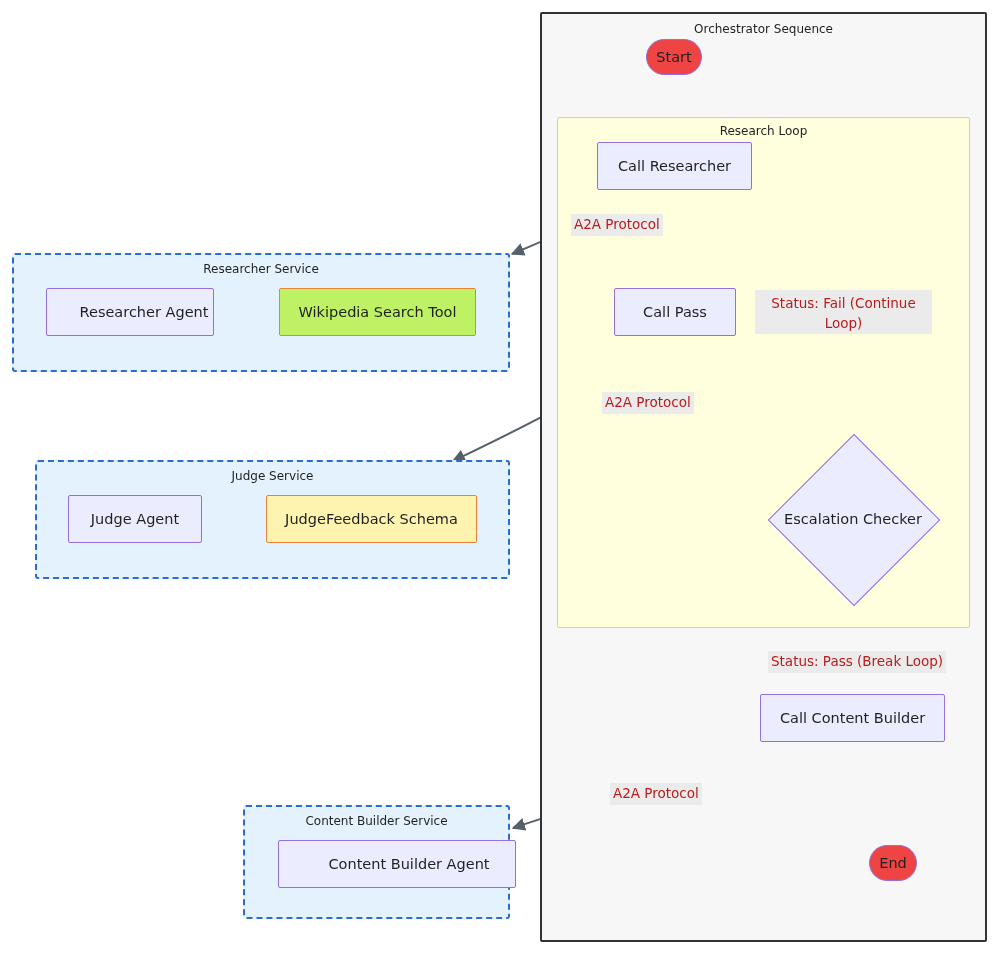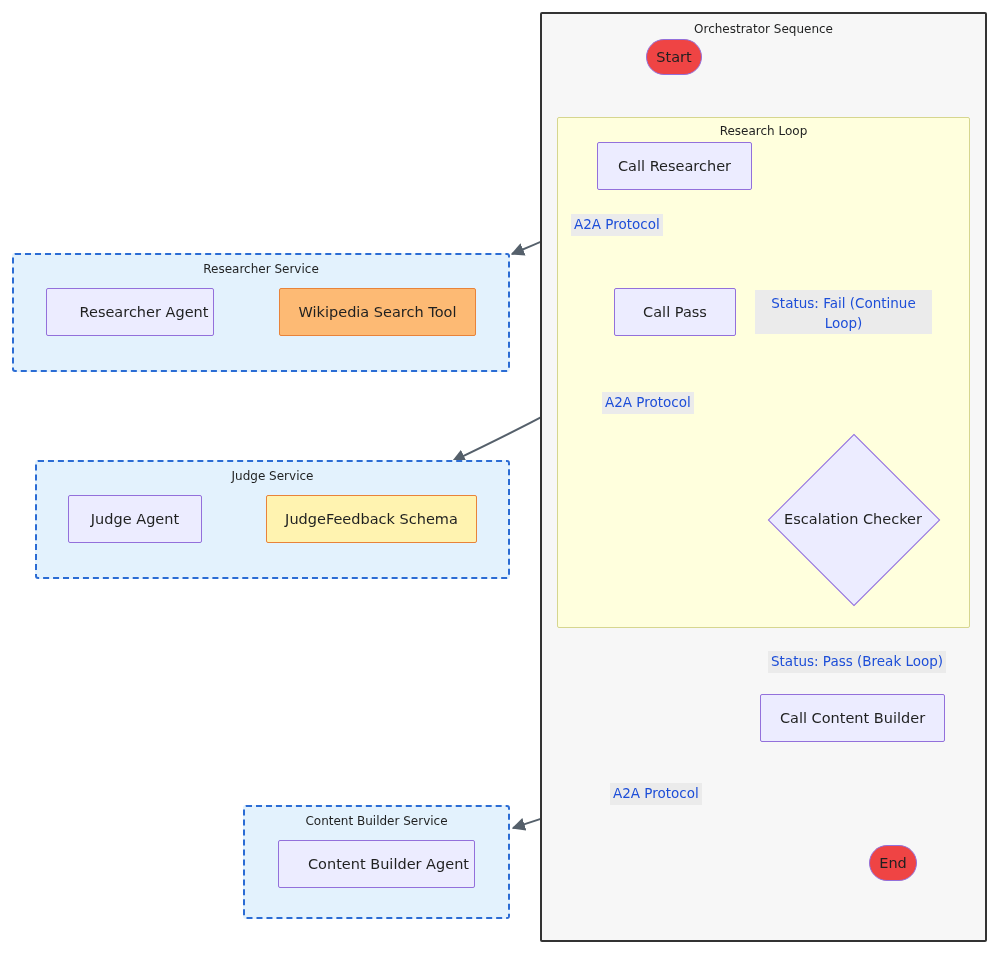--- a/index.html
+++ b/index.html
@@ -72,21 +72,21 @@
     background: #ececff;
     border: 1.3px solid #9370db;
     border-radius: 2px;
   }
   .n-round {
     background: #ef4444;
     border: 1.3px solid #9370db;
     border-radius: 28px;
   }
   .n-tool {
-    background: #fdba74;
+    background: #bef264;
     border: 1.4px solid #e8833a;
     border-radius: 2px;
   }
   .n-schema {
     background: #fff3b0;
     border: 1.4px solid #e8833a;
     border-radius: 2px;
   }
   .n-diamond {
     background: transparent;
@@ -105,21 +105,21 @@
   }
   .n-diamond .dlabel {
     position: relative;
     z-index: 2;
     white-space: nowrap;
   }
   
   .edge-label {
     position: absolute;
     background: #ebebeb;
-    color: #1d4ed8;
+    color: #b91c1c;
     font-size: 13.5px;
     line-height: 1.45;
     padding: 1px 3px;
     box-sizing: border-box;
     text-align: center;
     z-index: 6;
     white-space: nowrap;
   }
   .edge-label.wrap {
     white-space: normal;
@@ -221,21 +221,21 @@
   </div>
 
   <div class="node n-process" style="left:68px; top:495px; width:134px; height:48px;">
     <span>Judge Agent</span>
   </div>
 
   <div class="node n-schema" style="left:266px; top:495px; width:211px; height:48px;">
     <span>JudgeFeedback Schema</span>
   </div>
 
-  <div class="node n-process" style="left:278px; top:840px; width:197px; height:48px;padding-left:24px;">
+  <div class="node n-process" style="left:278px; top:840px; width:238px; height:48px;padding-left:24px;">
     <span>Content Builder Agent</span>
   </div>
 
   <div class="edge-label" style="left:571px; top:214px;">A2A Protocol</div>
 
   <div class="edge-label" style="left:602px; top:392px;">A2A Protocol</div>
 
   <div class="edge-label" style="left:610px; top:783px;">A2A Protocol</div>
 
   <div class="edge-label wrap" style="left:755px; top:290px; width:177px; padding-top:4px;">

